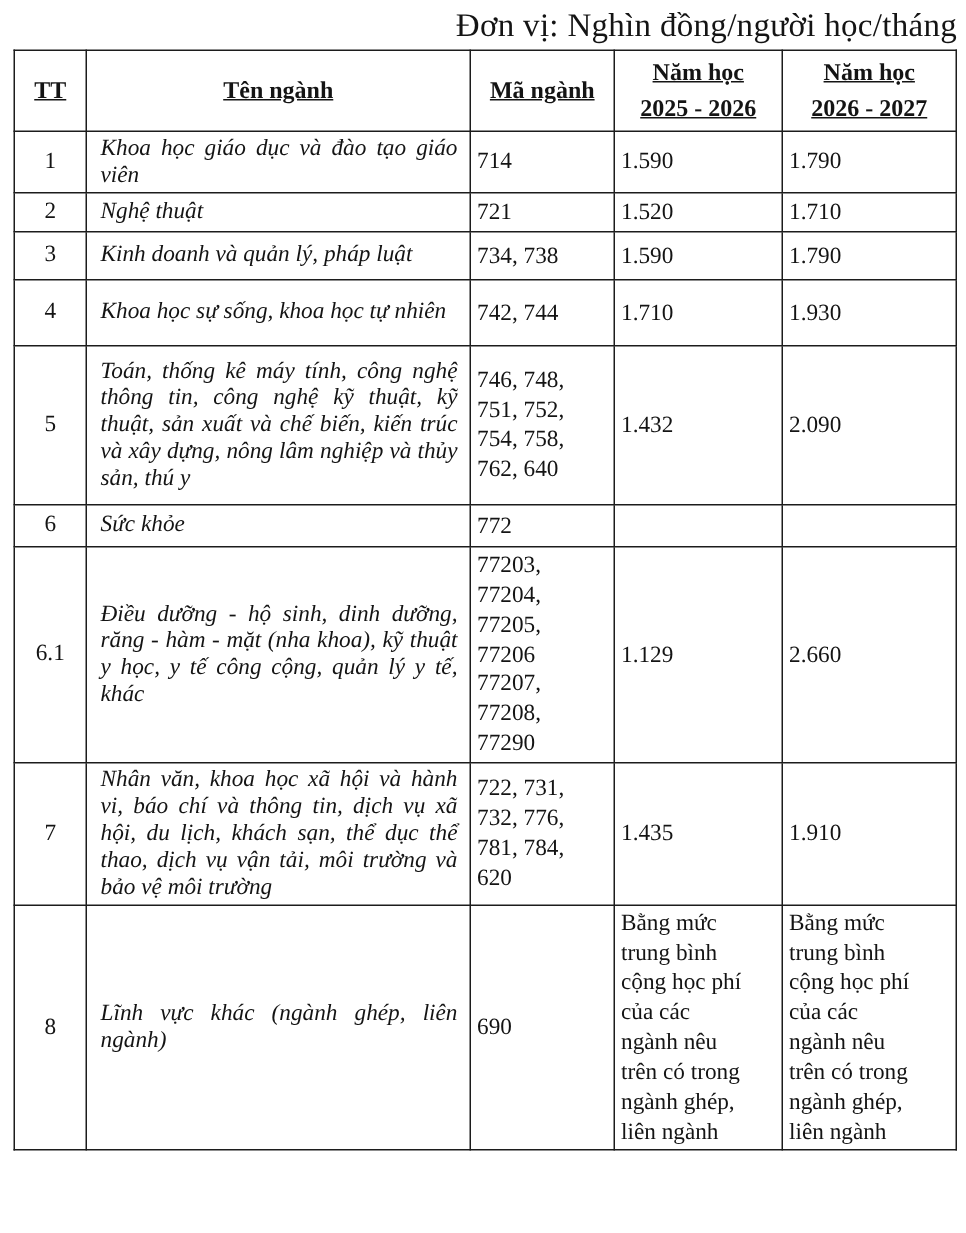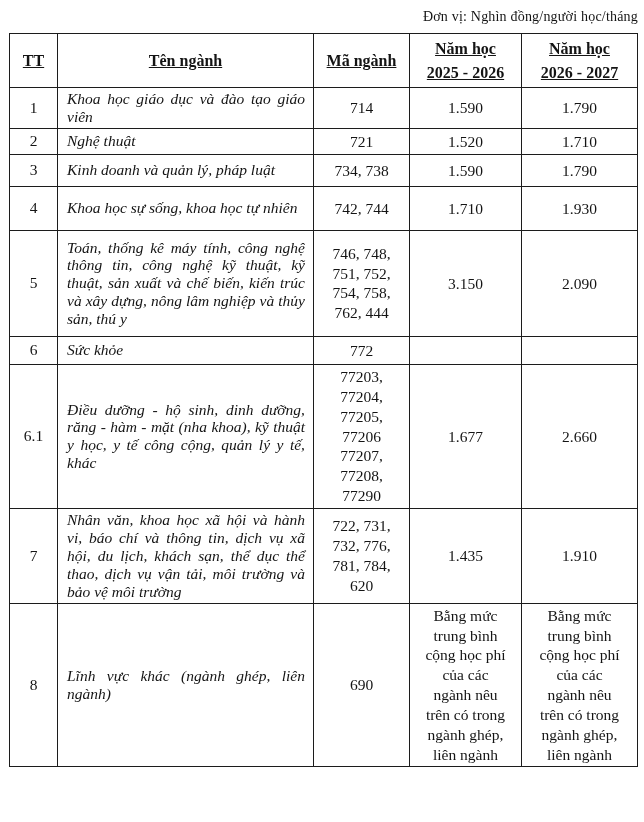--- a/index.html
+++ b/index.html
@@ -9,21 +9,21 @@
   }
   body {
     width: 644px;
     height: 822px;
     overflow: hidden;
     font-family: "Liberation Serif", "DejaVu Serif", serif;
     color: #141414;
   }
   .unit-line {
     text-align: right;
-    font-size: 14px;
+    font-size: 22px;
     padding: 4px 6px 0 0;
     height: 26px;
     line-height: 26px;
     letter-spacing: 0.2px;
   }
   table.fee-table {
     border-collapse: collapse;
     table-layout: fixed;
     margin-left: 9px;
     margin-top: 3px;
@@ -52,21 +52,20 @@
     line-height: 1.2;
   }
   td.cell-name {
     text-align: justify;
     text-justify: inter-word;
     padding: 2px 8px 2px 9px;
     line-height: 1.16;
     font-style: italic;
   }
   td.cell-code, td.cell-val {
-    text-align: center;
     white-space: pre-line;
     line-height: 1.28;
   }
   
   tbody tr:nth-child(1)  { height: 33px; }
   tbody tr:nth-child(2)  { height: 26px; }
   tbody tr:nth-child(3)  { height: 32px; }
   tbody tr:nth-child(4)  { height: 44px; }
   tbody tr:nth-child(5)  { height: 106px; }
   tbody tr:nth-child(6)  { height: 28px; }
@@ -128,42 +127,42 @@
       <td class="cell-code">742, 744</td>
       <td class="cell-val">1.710</td>
       <td class="cell-val">1.930</td>
     </tr>
     <tr>
       <td class="cell-tt">5</td>
       <td class="cell-name">Toán, thống kê máy tính, công nghệ thông tin, công nghệ kỹ thuật, kỹ thuật, sản xuất và chế biến, kiến trúc và xây dựng, nông lâm nghiệp và thủy sản, thú y</td>
       <td class="cell-code">746, 748,
 751, 752,
 754, 758,
-762, 444</td>
-      <td class="cell-val">3.150</td>
+762, 640</td>
+      <td class="cell-val">1.432</td>
       <td class="cell-val">2.090</td>
     </tr>
     <tr>
       <td class="cell-tt">6</td>
       <td class="cell-name">Sức khỏe</td>
       <td class="cell-code">772</td>
       <td class="cell-val"></td>
       <td class="cell-val"></td>
     </tr>
     <tr>
       <td class="cell-tt">6.1</td>
       <td class="cell-name">Điều dưỡng - hộ sinh, dinh dưỡng, răng - hàm - mặt (nha khoa), kỹ thuật y học, y tế công cộng, quản lý y tế, khác</td>
       <td class="cell-code">77203,
 77204,
 77205,
 77206
 77207,
 77208,
 77290</td>
-      <td class="cell-val">1.677</td>
+      <td class="cell-val">1.129</td>
       <td class="cell-val">2.660</td>
     </tr>
     <tr>
       <td class="cell-tt">7</td>
       <td class="cell-name">Nhân văn, khoa học xã hội và hành vi, báo chí và thông tin, dịch vụ xã hội, du lịch, khách sạn, thể dục thể thao, dịch vụ vận tải, môi trường và bảo vệ môi trường</td>
       <td class="cell-code">722, 731,
 732, 776,
 781, 784,
 620</td>
       <td class="cell-val">1.435</td>

